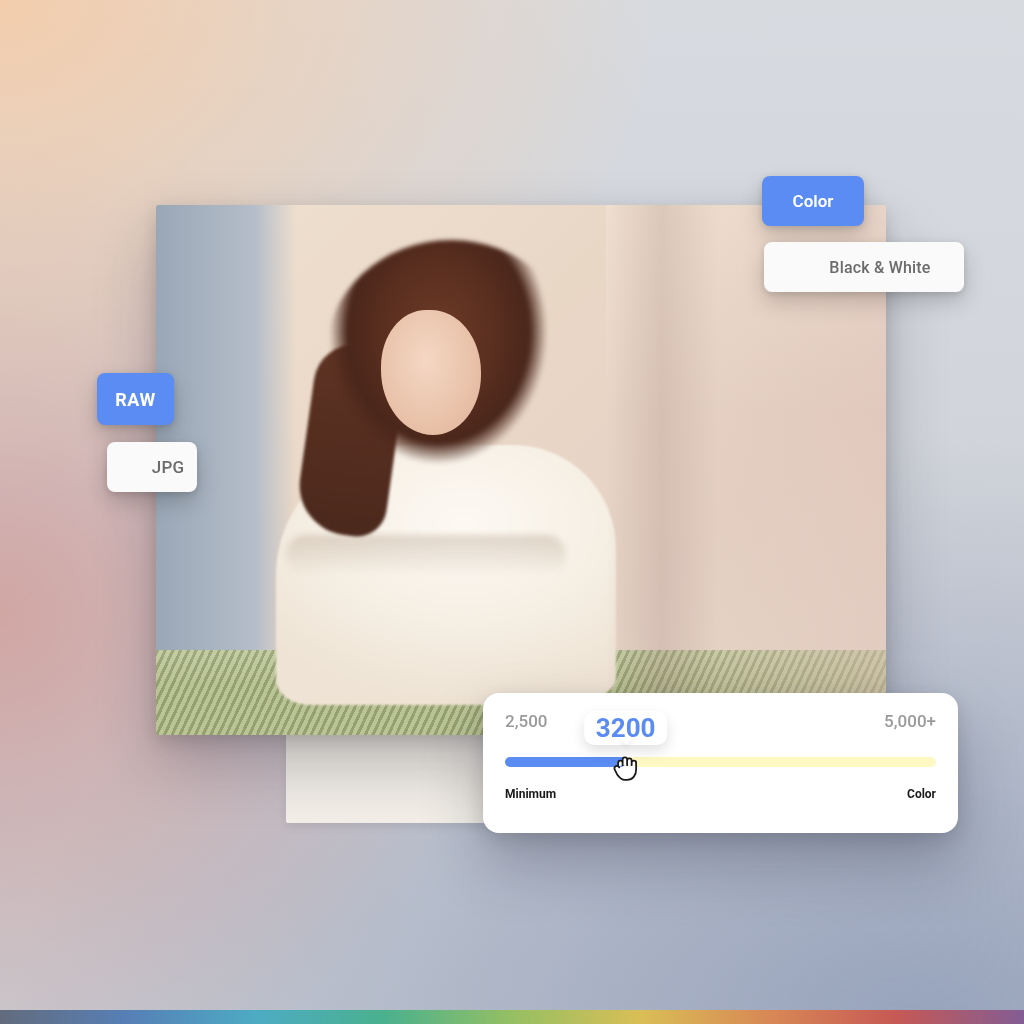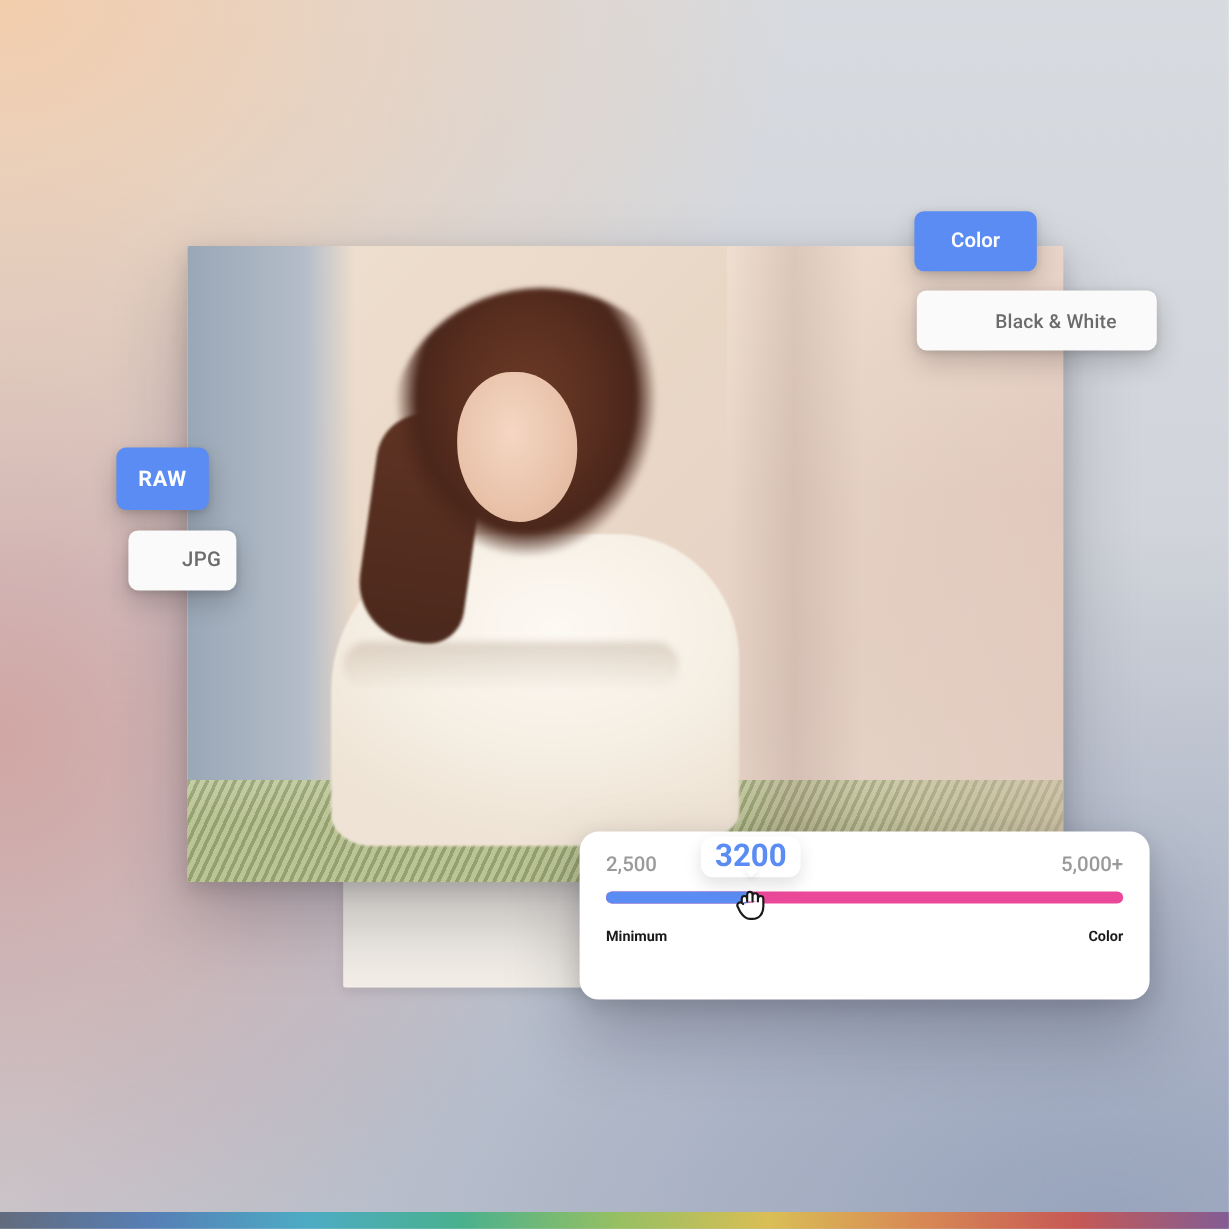--- a/index.html
+++ b/index.html
@@ -122,22 +122,22 @@
 
   
   .slider-card {
     position: absolute; left: 483px; top: 693px; width: 475px; height: 140px;
     background: #fff; border-radius: 16px;
     box-shadow: 0 30px 60px rgba(20,20,40,0.25), 0 6px 18px rgba(0,0,0,0.12);
     padding: 18px 22px 16px;
   }
   .slider-top { display:flex; justify-content:space-between; font-size:17px; color:#9a9a9a; font-weight:500;align-items:center; }
   .slider-track {
-    position:relative; margin-top:12px; height:10px; border-radius:6px;
-    background:#ec4899;
+    position:relative; margin-top:26px; height:10px; border-radius:6px;
+    background:#fef9c3;
   }
   .slider-fill {
     position:absolute; left:0; top:0; bottom:0; border-radius:6px;
     background:#5b8cf3;
   }
   .slider-bottom { display:flex; justify-content:space-between; margin-top:20px; font-size:12px; font-weight:700; color:#1a1a1a; }
 
   
   .bubble {
     position:absolute; top:-46px; transform:translateX(-50%);

